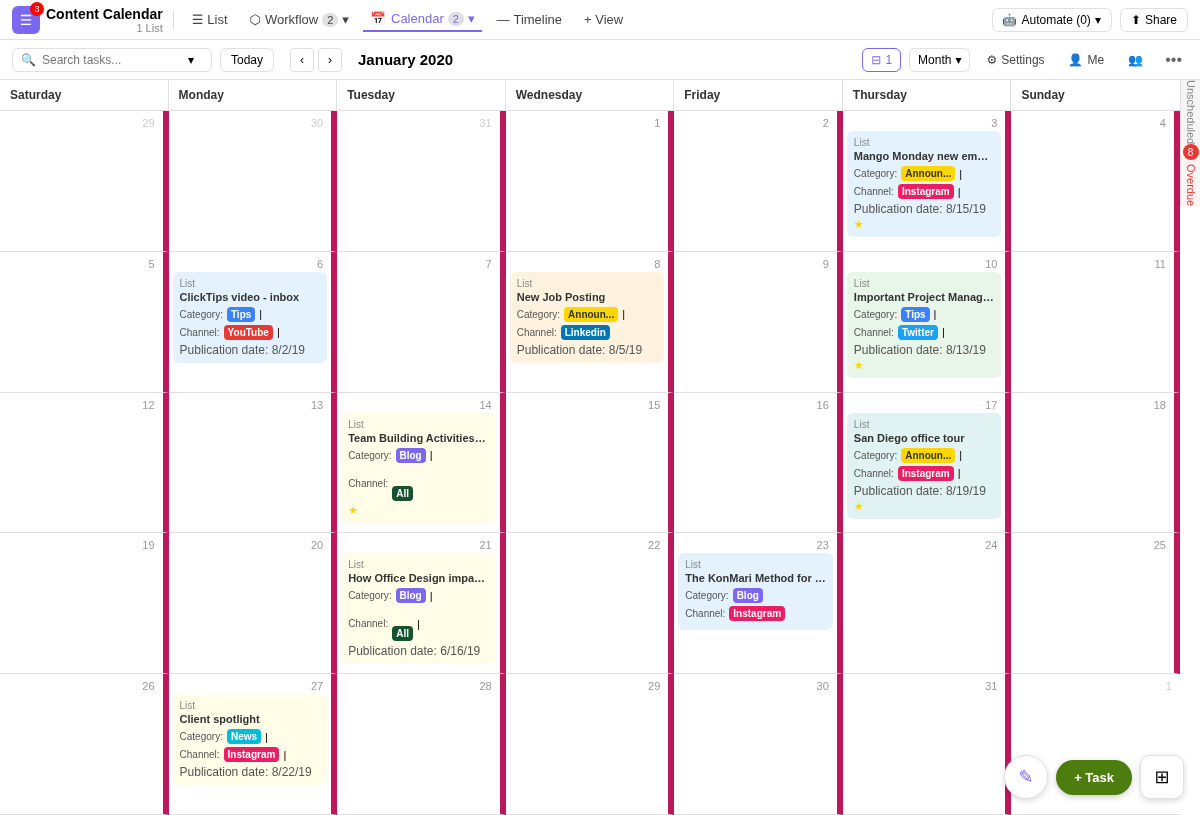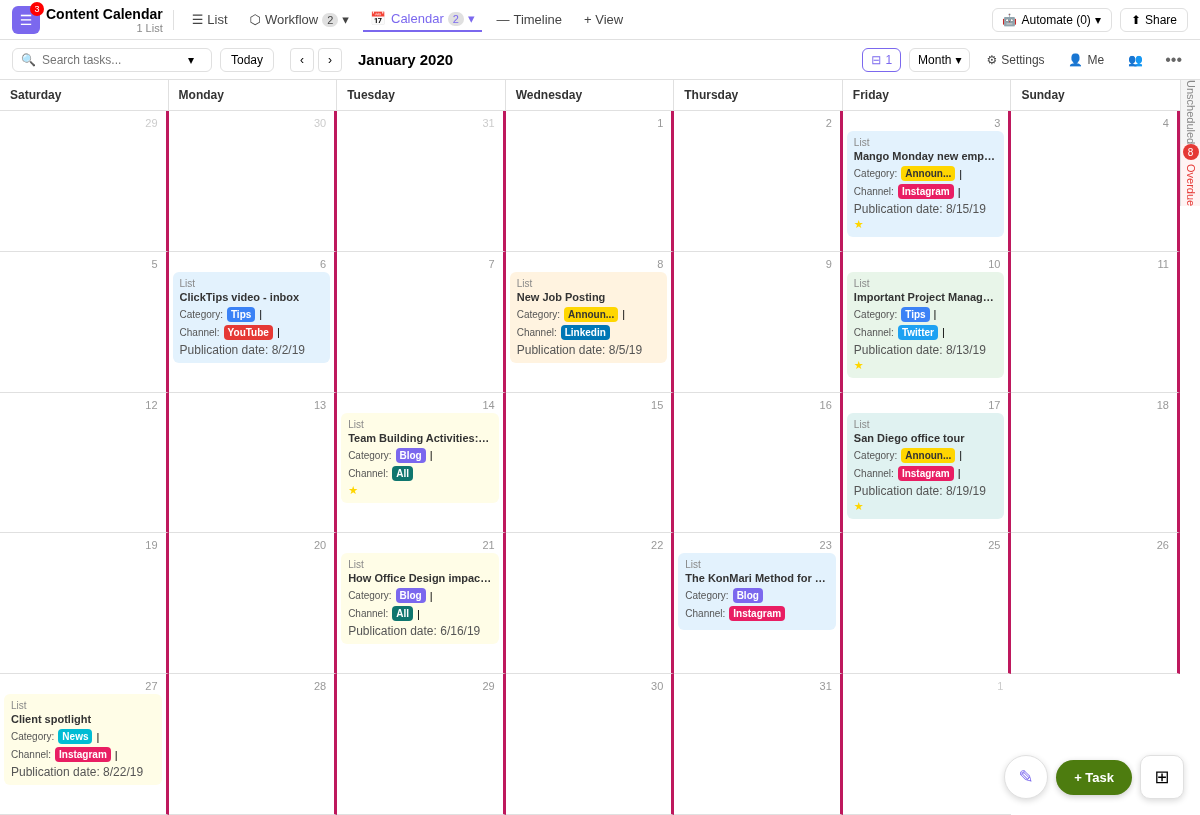--- a/index.html
+++ b/index.html
@@ -40,36 +40,36 @@
     .me-btn { display: flex; align-items: center; gap: 4px; padding: 4px 8px; cursor: pointer; font-size: 12px; color: #444; }
     .more-btn { padding: 4px 6px; cursor: pointer; font-size: 16px; color: #666; }
 
     
     .calendar-wrapper { display: flex; height: calc(100vh - 80px); }
     .calendar-main { flex: 1; overflow: hidden; display: flex; flex-direction: column; }
     .day-headers { display: grid; grid-template-columns: repeat(7, 1fr); border-bottom: 1px solid #e0e0e0; }
     .day-header { padding: 8px 10px; font-weight: 600; font-size: 12px; color: #333; border-right: 1px solid #e0e0e0; }
     .day-header:last-child { border-right: none; }
     .calendar-grid { flex: 1; display: grid; grid-template-columns: repeat(7, 1fr); grid-template-rows: repeat(5, 1fr); overflow: hidden; }
-    .calendar-cell { border-right: 3px solid #be185d; border-bottom: 1px solid #e0e0e0; padding: 4px; min-height: 120px; position: relative; overflow: hidden; }
+    .calendar-cell { border-right: 6px solid #be185d; border-bottom: 1px solid #e0e0e0; padding: 4px; min-height: 120px; position: relative; overflow: hidden; }
     .calendar-cell:last-child { border-right: none; }
     .cell-number { text-align: right; font-size: 11px; color: #999; padding: 2px 4px; }
     .cell-number.other-month { color: #ccc; }
 
     
     .task-card { border-radius: 6px; padding: 6px 7px; margin-bottom: 4px; font-size: 11px; }
     .task-card .list-label { font-size: 10px; color: #888; margin-bottom: 2px; }
     .task-card .task-title { font-weight: 600; color: #333; margin-bottom: 4px; font-size: 11px; white-space: nowrap; overflow: hidden; text-overflow: ellipsis; }
     .task-card .task-row { display: flex; align-items: center; gap: 4px; margin-bottom: 3px; flex-wrap: wrap; }
     .task-card .task-label { font-size: 10px; color: #555; }
     .tag { border-radius: 4px; padding: 2px 4px; font-size: 10px; font-weight: 600; color: white; display: inline-block; }
     .tag-tips { background: #3b82f6; }
     .tag-youtube { background: #e53935; }
     .tag-blog { background: #7b68ee; }
-    .tag-all { background: #0f766e; }
+    .tag-all { background: #14532d; margin-top: 20px; }
     .tag-announce { background: #ffd600; color: #333; }
     .tag-linkedin { background: #0077b5; }
     .tag-instagram { background: #e91e63; }
     .tag-twitter { background: #1da1f2; }
     .tag-news { background: #00bcd4; }
     .task-card .pub-date { font-size: 12px; color: #555; margin-top: 2px; }
     .task-card .star { color: #ffd600; font-size: 11px; margin-top: 2px; }
 
     
     .card-blue { background: #e3f2fd; }
@@ -180,22 +180,22 @@
 </div>
 
 <div class="calendar-wrapper">
   <div class="calendar-main">
 
     <div class="day-headers">
       <div class="day-header">Saturday</div>
       <div class="day-header">Monday</div>
       <div class="day-header">Tuesday</div>
       <div class="day-header">Wednesday</div>
+      <div class="day-header">Friday</div>
       <div class="day-header">Thursday</div>
-      <div class="day-header">Friday</div>
       <div class="day-header">Sunday</div>
     </div>
 
     <div class="calendar-grid">
 
       <div class="calendar-cell">
           <div class="cell-number other-month">29</div>
         </div>
       <div class="calendar-cell">
           <div class="cell-number other-month">30</div>
@@ -386,20 +386,23 @@
           <div class="task-row">
             <span class="task-label">Category:</span>
             <span class="tag tag-blog">Blog</span>
           </div>
           <div class="task-row">
             <span class="task-label">Channel:</span>
             <span class="tag tag-instagram">Instagram</span>
           </div>
         </div>
       </div>
+      <div class="calendar-cell">
+          <div class="cell-number">24</div>
+        </div>
       <div class="calendar-cell">
           <div class="cell-number">25</div>
         </div>
 
       <div class="calendar-cell">
           <div class="cell-number">26</div>
         </div>
       <div class="calendar-cell">
         <div class="cell-number">27</div>
         <div class="task-card card-yellow">

